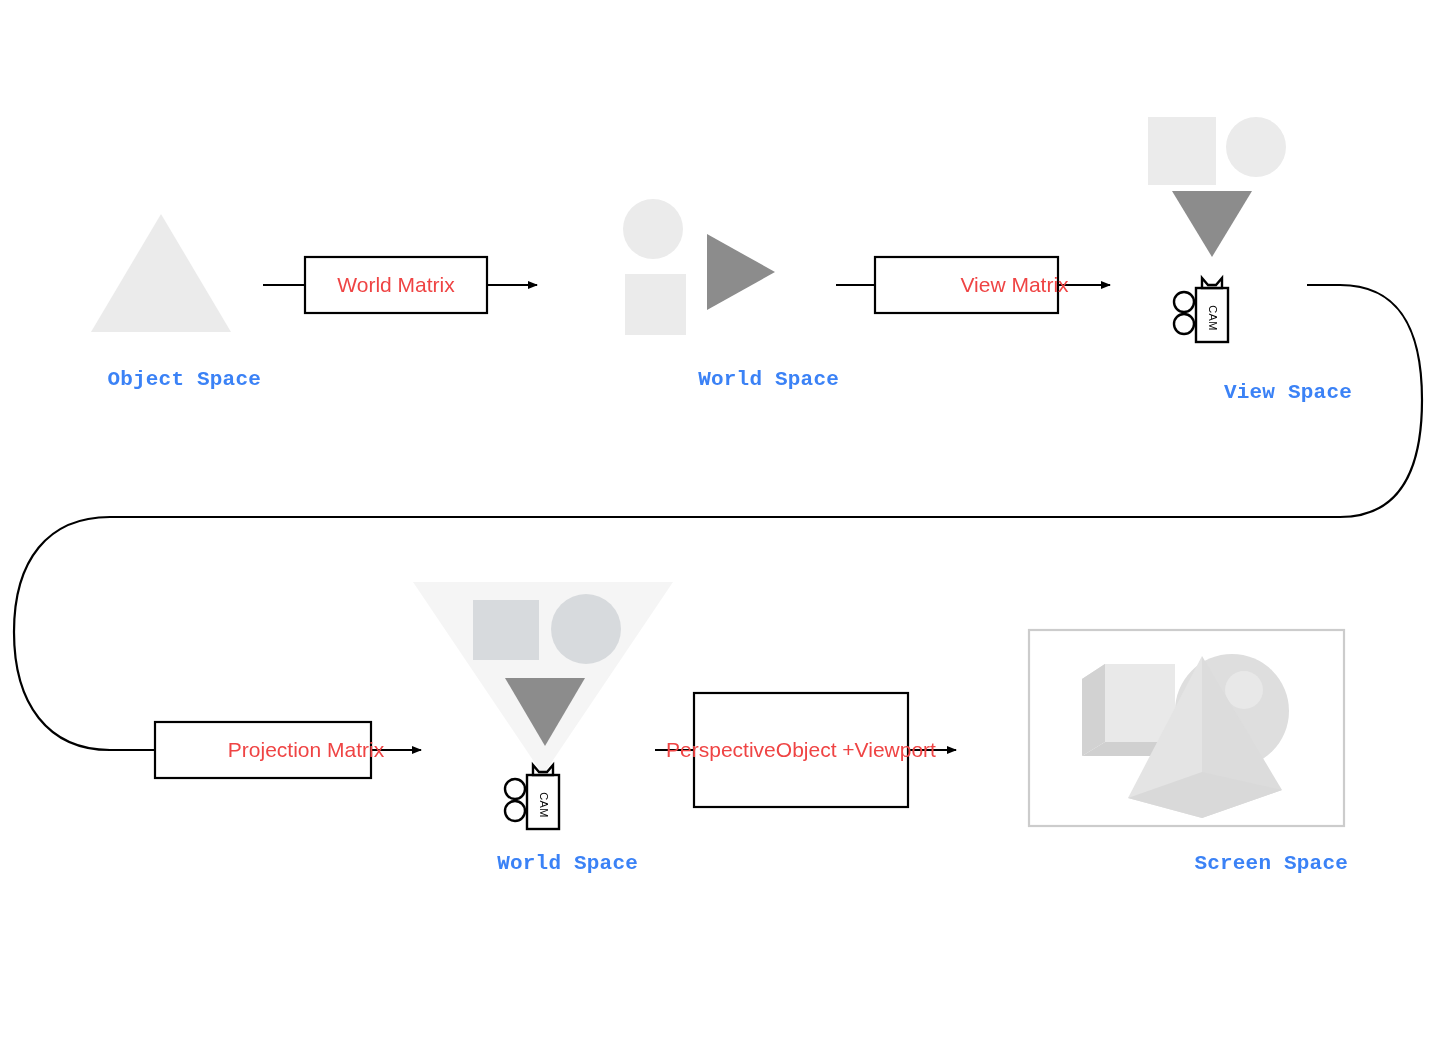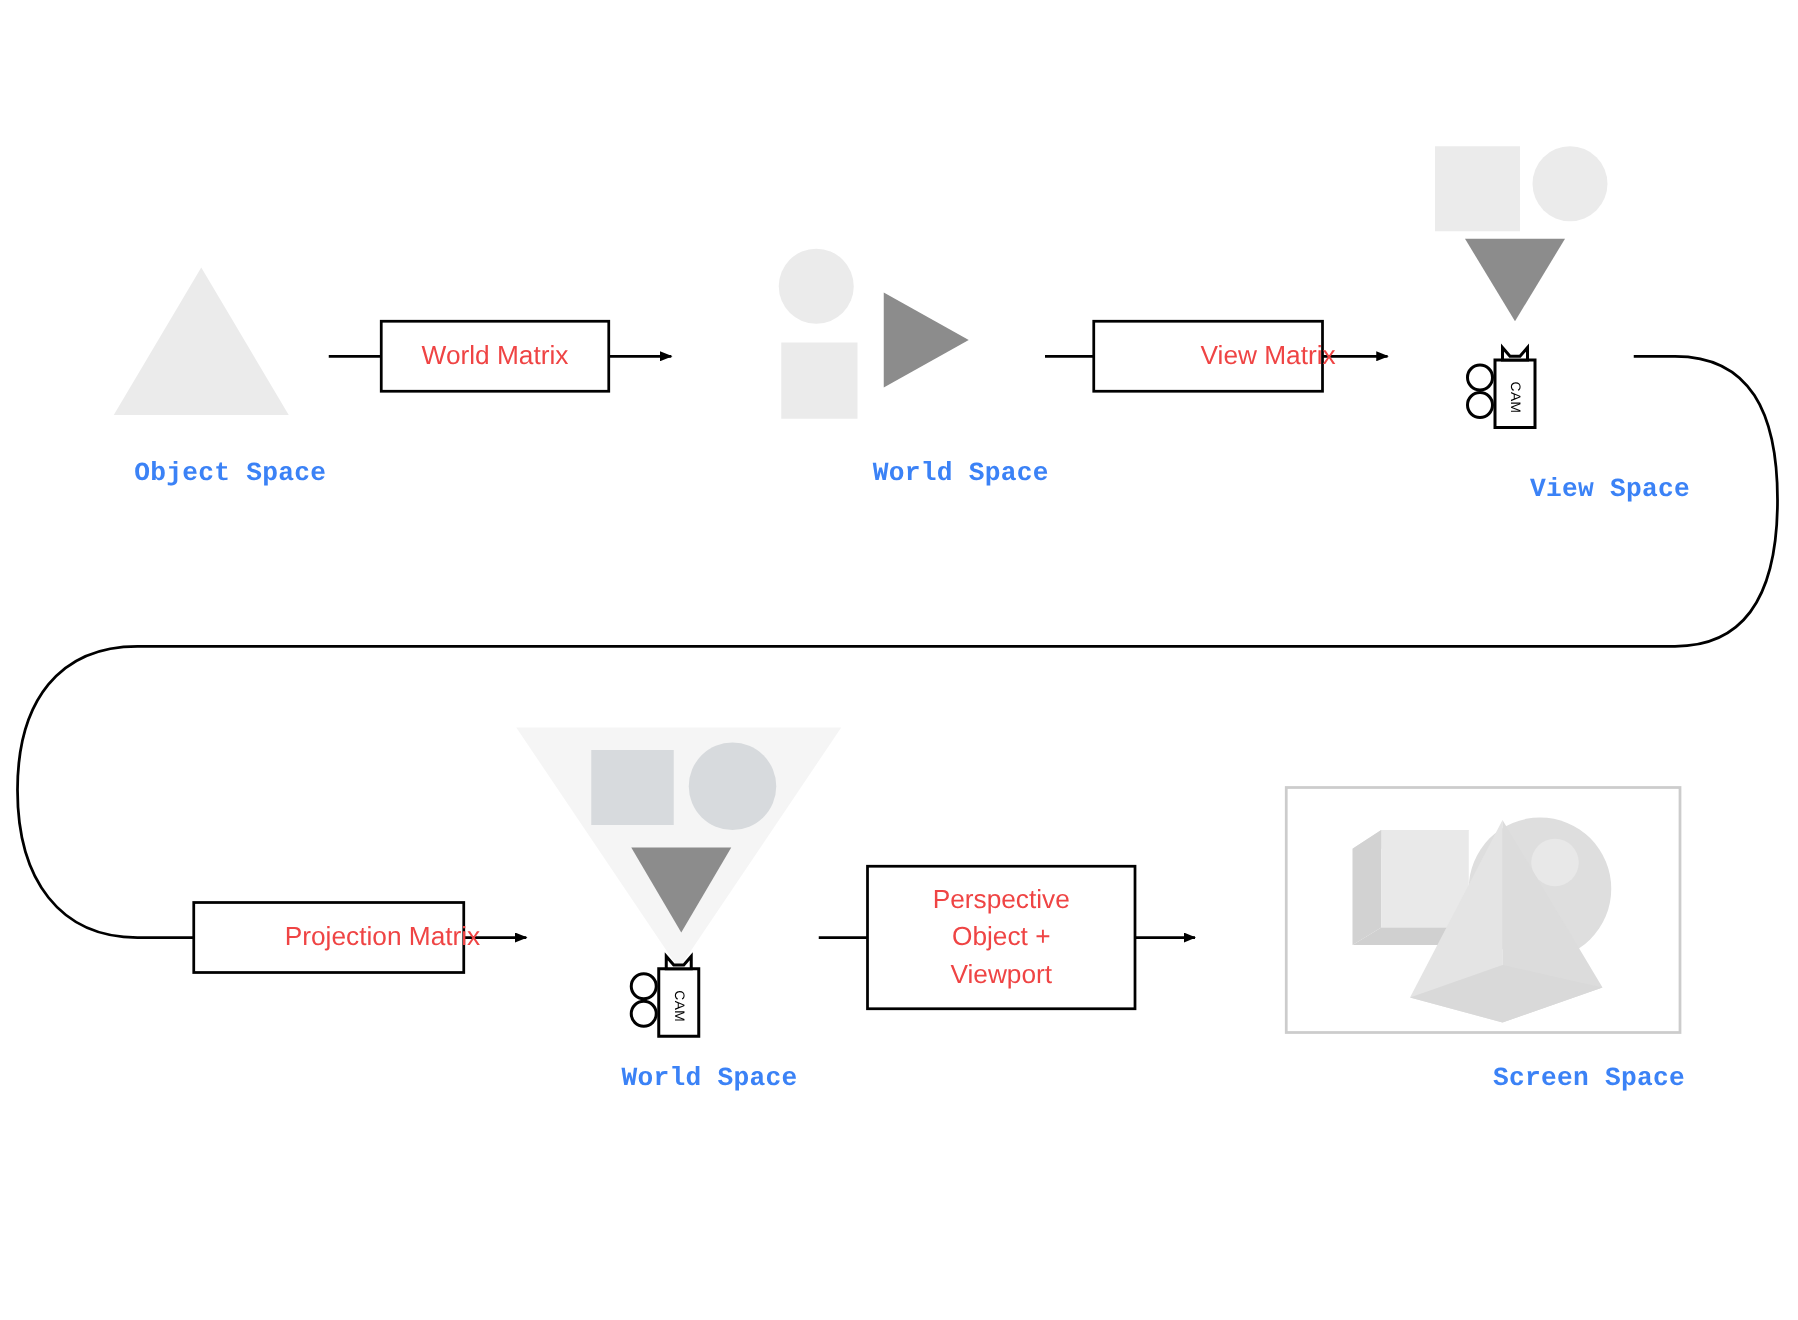--- a/index.html
+++ b/index.html
@@ -160,21 +160,21 @@
     </g>
 
   </svg>
 
   <div class="box-label" style="left:305px; top:257px; width:182px; height:56px;">World Matrix</div>
 
   <div class="box-label" style="left:875px; top:257px; width:183px; height:56px;padding-left:48px;">View Matrix</div>
 
   <div class="box-label" style="left:155px; top:722px; width:216px; height:56px;margin-left:43px;">Projection Matrix</div>
 
-  <div class="box-label" style="left:694px; top:693px; width:214px; height:114px; flex-direction:column;">
+  <div class="box-label" style="left:694px; top:693px; width:214px; height:114px; flex-direction:row;">
     <span>Perspective</span>
     <span>Object +</span>
     <span>Viewport</span>
   </div>
 
   <div class="stage-label" style="left:61px; top:368px; width:200px;">Object Space</div>
 
   <div class="stage-label" style="left:639px; top:368px; width:200px;">World Space</div>
 
   <div class="stage-label" style="left:1152px; top:367px; width:200px;margin-top:14px;">View Space</div>

